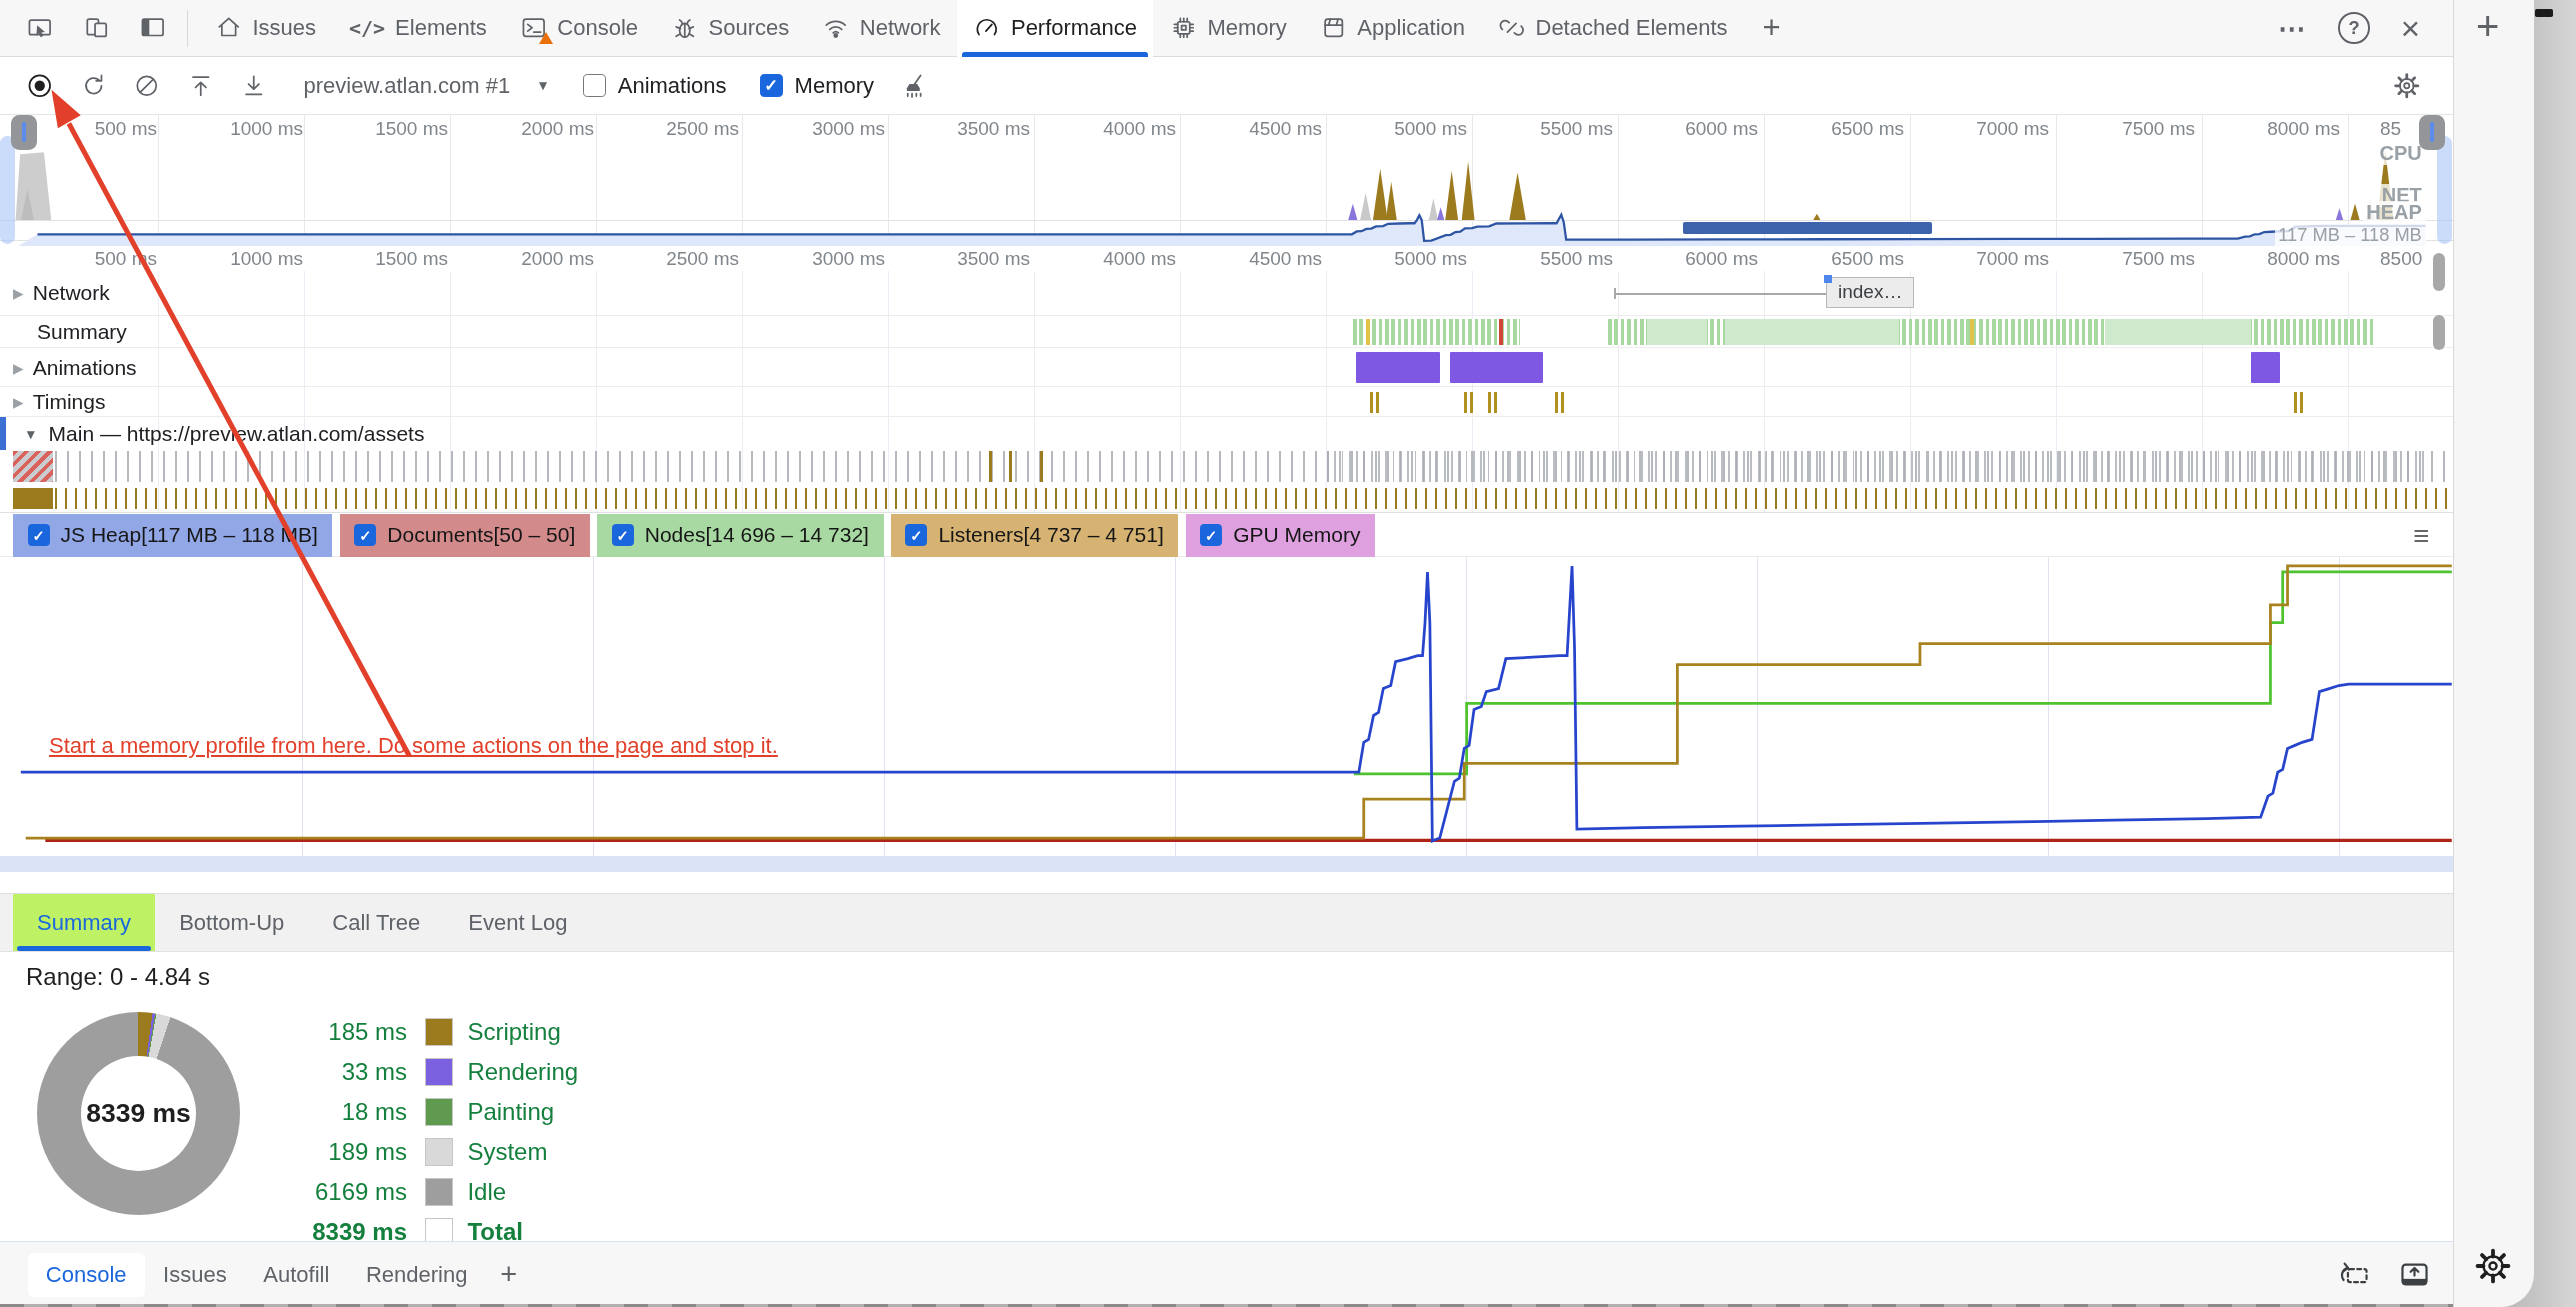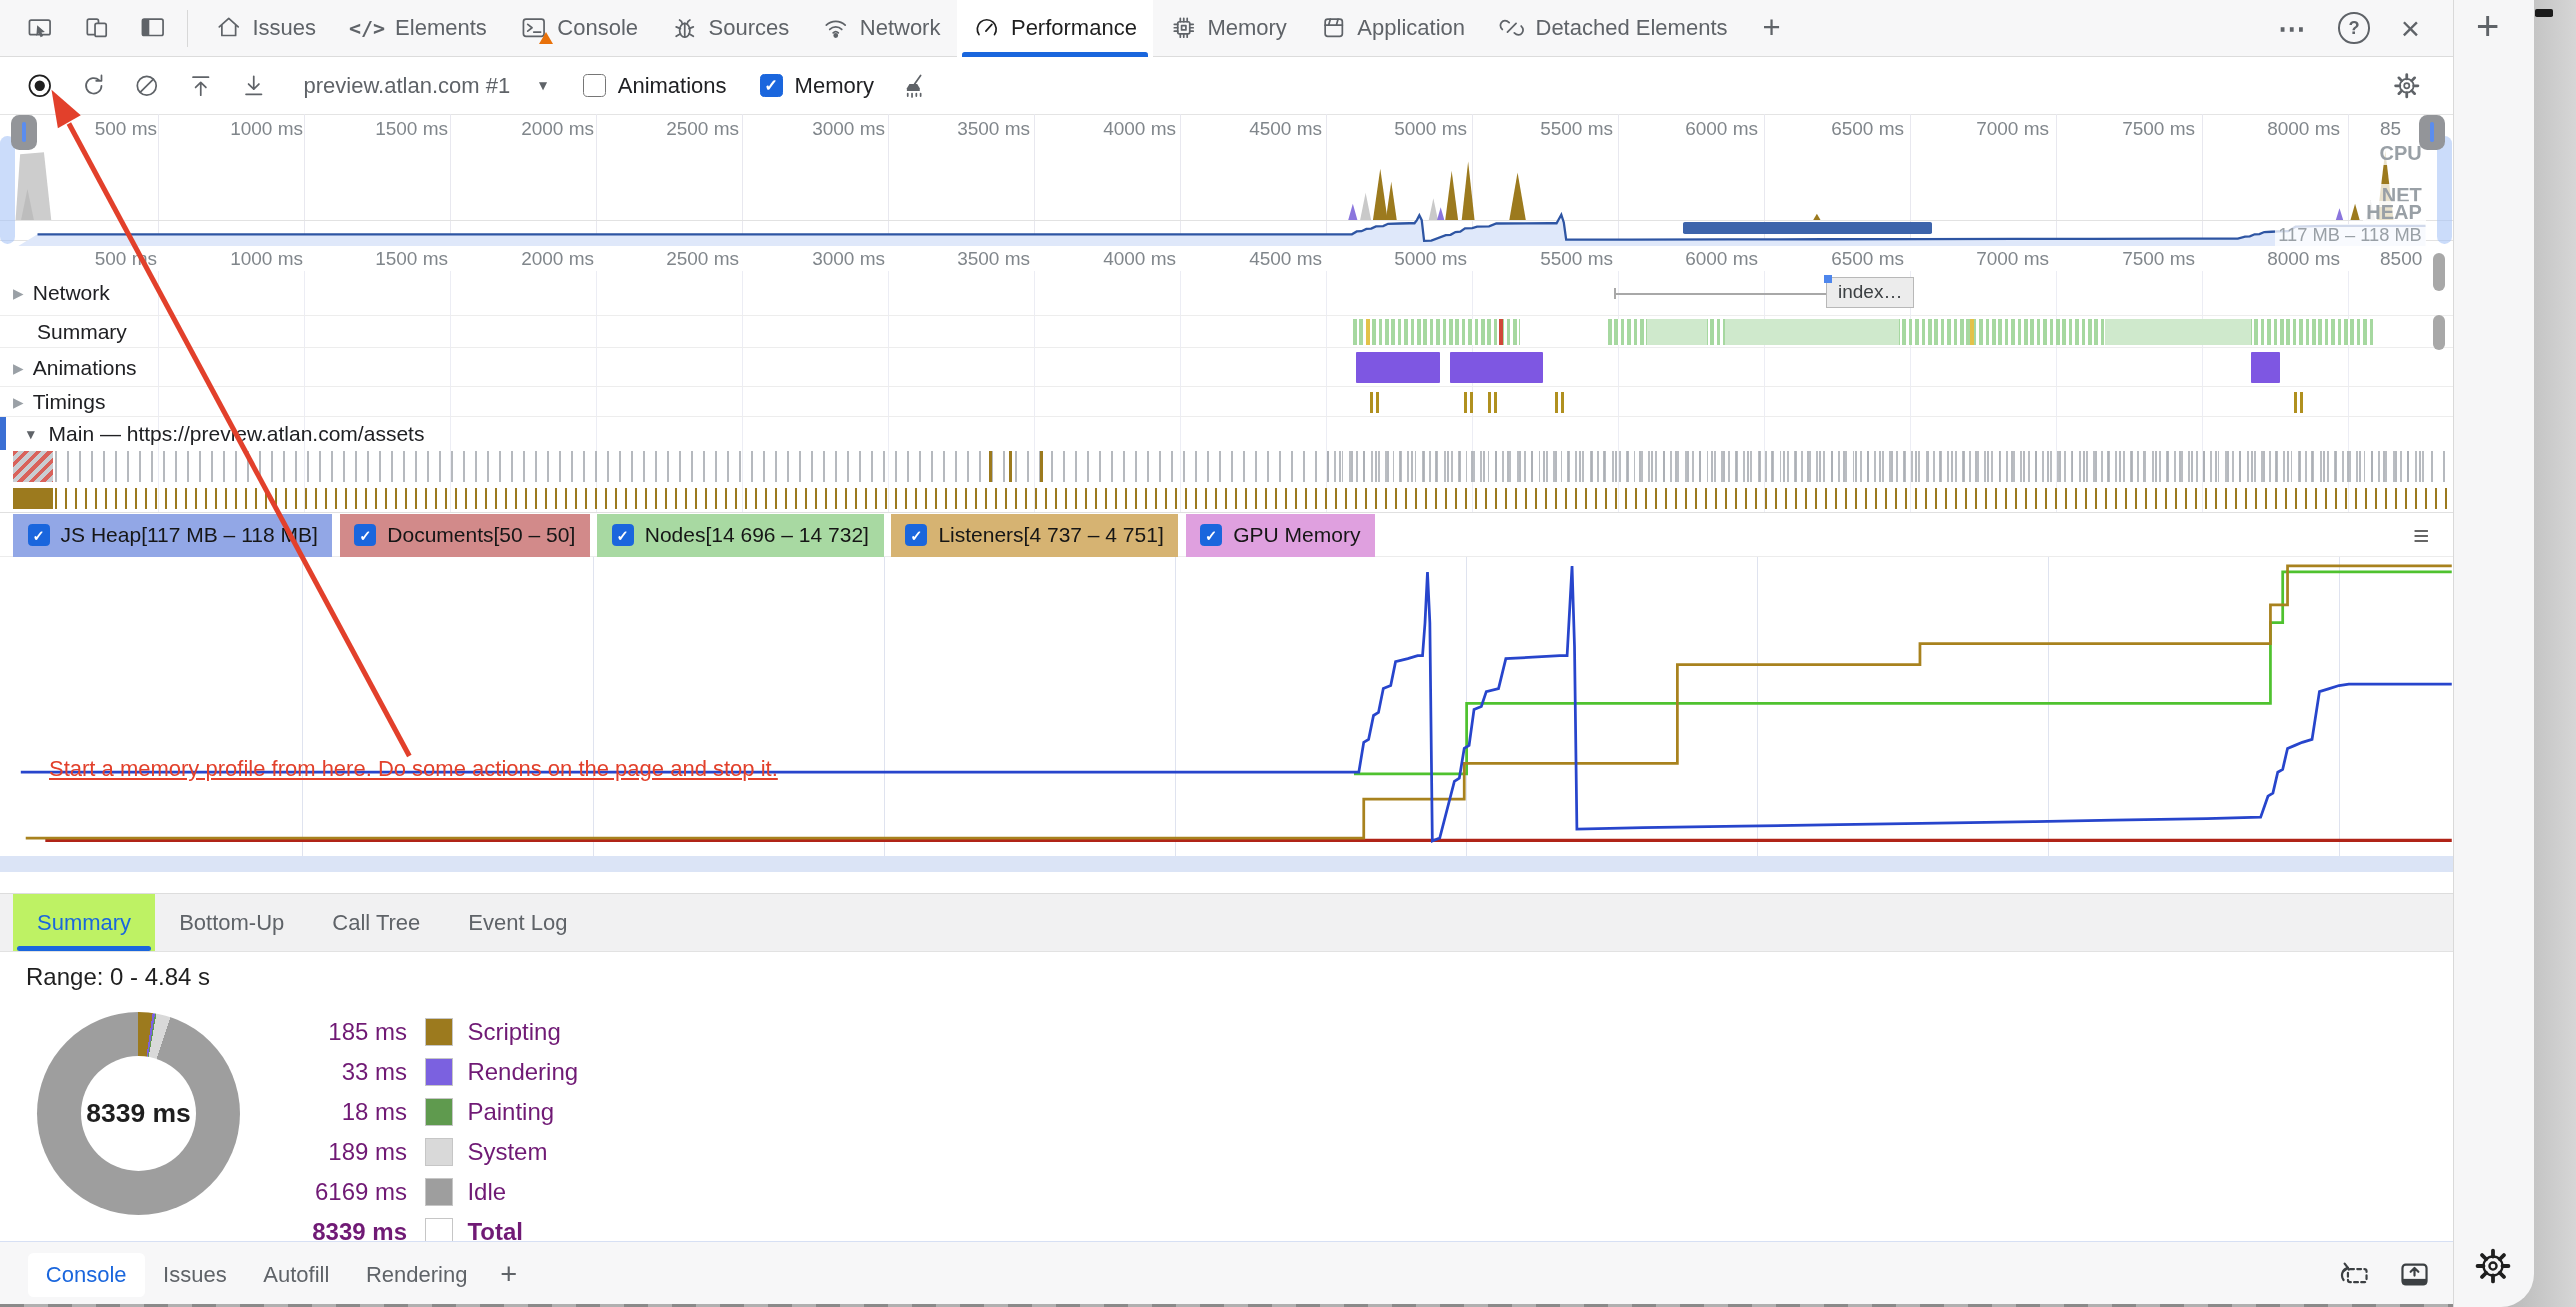--- a/index.html
+++ b/index.html
@@ -97,36 +97,36 @@
   .legendrow{position:absolute;top:514px;left:0;width:2453px;height:43px;display:flex;align-items:center;
       gap:7.3px;padding-left:13px;box-sizing:border-box;background:#fff;border-bottom:0.9px solid #ececec}
   .chip{display:flex;align-items:center;gap:11px;height:43px;padding:0 14.6px;font-size:21px;color:#161616;white-space:nowrap}
   .chip .box.checked{width:22px;height:22px;font-size:14.6px;border-radius:3.7px}
   .menu-ic{position:absolute;right:24px;top:0;height:43px;display:flex;align-items:center;font-size:27.5px;color:#666}
 
   
   .chart{position:absolute;top:557px;left:0;width:2453px;height:299px;
       background:repeating-linear-gradient(to right,transparent 0 290px,#dfe3ef 290px 291px);
       background-position:12px 0}
-  .anno{position:absolute;left:49px;top:199px;font-size:22px;color:#e2402b;text-decoration:underline;white-space:nowrap}
+  .anno{position:absolute;left:49px;top:176px;font-size:22px;color:#e2402b;text-decoration:underline;white-space:nowrap}
   .bluestrip{position:absolute;top:856px;left:0;width:2453px;height:15.6px;background:#dbe4f6}
 
   
   .stabs{position:absolute;top:893px;left:0;width:2453px;height:59px;background:#f1f1f2;
       border-top:0.9px solid #ddd;border-bottom:0.9px solid #e2e2e2;display:flex;align-items:stretch;
       padding-left:13px;box-sizing:border-box}
   .stab{position:relative;display:flex;align-items:center;padding:0 24px;font-size:22px;color:#5f6368;white-space:nowrap}
   .stab.active{background:#bef264;color:#1a66dd}
   .stab.active::after{content:"";position:absolute;left:3.7px;right:3.7px;bottom:0;height:4.6px;background:#1a66dd;border-radius:2.7px}
   .range{position:absolute;left:26px;top:963px;font-size:24px;color:#1f1f1f}
   .donut{position:absolute;left:37px;top:1012px;width:203px;height:203px;border-radius:50%}
   .donut-hole{position:absolute;left:44px;top:44px;width:115px;height:115px;background:#fff;border-radius:50%;
       display:flex;align-items:center;justify-content:center;font-size:26.5px;font-weight:bold;color:#1f1f1f}
   .plegend{position:absolute;left:261px;top:1012px}
-  .prow{display:flex;align-items:center;height:40px;font-size:24px;color:#701a75}
+  .prow{display:flex;align-items:center;height:40px;font-size:24px;color:#15803d}
   .pval{width:146px;text-align:right}
   .pchip{width:27.5px;height:27.5px;border:0.9px solid #c6c6c6;margin:0 14.6px 0 18.3px;box-sizing:border-box}
   .prow.total{font-weight:bold}
 
   
   .drawer{position:absolute;top:1241px;left:0;width:2453px;height:66px;background:#f7f7f8;
       border-top:1.8px solid #d7e0f4;display:flex;align-items:center;padding-left:27.5px;box-sizing:border-box;z-index:30}
   .dtab{display:flex;align-items:center;height:44px;padding:0 18.3px;font-size:22px;color:#5f6368;border-radius:5.5px;white-space:nowrap}
   .dtab.active{background:#fff;color:#1a66dd}
   .dplus{font-size:29px;color:#5f6368;margin-left:14.6px}

